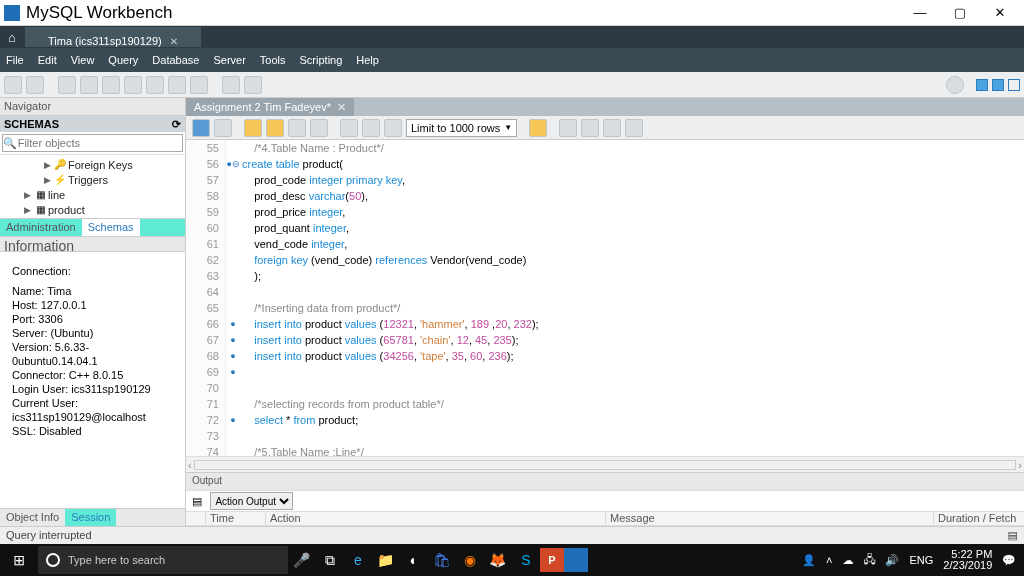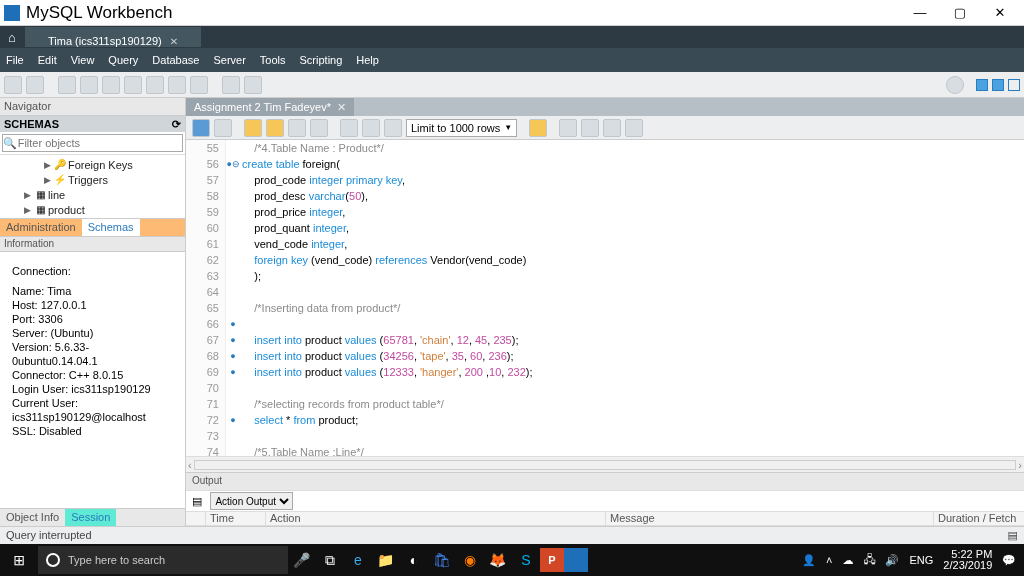--- a/index.html
+++ b/index.html
@@ -25,24 +25,24 @@
 .schemas-bar{height:16px;background:#d0d5da;font-weight:bold;font-size:10px;padding:1px 4px;display:flex;justify-content:space-between;align-items:center}
 .filter{padding:2px;border-bottom:1px solid #ddd}
 .filter .fw{display:flex;align-items:center;border:1px solid #aaa;height:18px}
 .filter .fw .mag{width:16px;text-align:center;color:#888}
 .filter input{border:none;outline:none;width:100%;font-size:11px}
 .tree{flex:1;overflow:auto;padding:2px 0;font-size:11px}
 .tree .row{display:flex;align-items:center;height:15px;padding-left:4px;white-space:nowrap}
 .tree .tw{display:inline-block;width:10px;color:#666;font-size:9px}
 .tree .ic{display:inline-block;width:14px;text-align:center;font-size:10px}
 .tree .lbl{color:#222}
-.sidebar-tabs{height:18px;background:#fdba74;display:flex;font-size:10px;border-top:1px solid #ccc}
+.sidebar-tabs{height:18px;background:#5eead4;display:flex;font-size:10px;border-top:1px solid #ccc}
 .sidebar-tabs .t{padding:2px 6px;color:#555}
 .sidebar-tabs .t.active{background:#fff;color:#2b7bbf}
-.info-head{height:16px;background:#e8e8e8;border-top:1px solid #ccc;border-bottom:1px solid #ccc;font-size:10px;padding:1px 4px;color:#555}
+.info-head{height:16px;background:#e8e8e8;border-top:1px solid #ccc;border-bottom:1px solid #ccc;font-size:14px;padding:1px 4px;color:#555}
 .info-body{padding:12px;font-size:11px;line-height:14px;flex-shrink:0}
 .info-body .k{color:#000}
 .sidebar-tabs2{height:18px;background:#e8e8e8;display:flex;font-size:10px;border-top:1px solid #ccc}
 .sidebar-tabs2 .t{padding:2px 6px;color:#555}
 .sidebar-tabs2 .t.active{background:#5eead4;color:#2b7bbf}
 .main{flex:1;display:flex;flex-direction:column;min-width:0}
 .editor-tab{height:18px;background:#b7bfc6;display:flex}
 .editor-tab .et{background:#9aa4ad;color:#fff;padding:2px 8px;font-size:10px;display:flex;align-items:center}
 .editor-tab .et .x{margin-left:6px;opacity:.8}
 .editor-toolbar{height:24px;background:#eceef0;border-bottom:1px solid #ccc;display:flex;align-items:center;padding:0 6px;gap:4px}
@@ -236,21 +236,21 @@
     </div>
     <div class="code" id="code">
         <div class="ln">
           <div class="gut">55</div>
           <div class="mk"></div>
           <div class="tx">    <span class="cm">/*4.Table Name : Product*/</span></div>
         </div>
         <div class="ln">
           <div class="gut">56</div>
           <div class="mk">●⊖</div>
-          <div class="tx"><span class="kw">create</span> <span class="kw">table</span> <span class="id">foreign(</span></div>
+          <div class="tx"><span class="kw">create</span> <span class="kw">table</span> <span class="id">product(</span></div>
         </div>
         <div class="ln">
           <div class="gut">57</div>
           <div class="mk"></div>
           <div class="tx">    <span class="id">prod_code</span> <span class="ty">integer</span> <span class="kw">primary key</span>,</div>
         </div>
         <div class="ln">
           <div class="gut">58</div>
           <div class="mk"></div>
           <div class="tx">    <span class="id">prod_desc</span> <span class="ty">varchar</span>(<span class="num">50</span>),</div>
@@ -286,35 +286,35 @@
           <div class="tx"></div>
         </div>
         <div class="ln">
           <div class="gut">65</div>
           <div class="mk"></div>
           <div class="tx">    <span class="cm">/*Inserting data from product*/</span></div>
         </div>
         <div class="ln">
           <div class="gut">66</div>
           <div class="mk">●</div>
+          <div class="tx">    <span class="kw">insert into</span> product <span class="kw">values</span> (<span class="num">12321</span>, <span class="str">'hammer'</span>, <span class="num">189</span> ,<span class="num">20</span>, <span class="num">232</span>);</div>
         </div>
         <div class="ln">
           <div class="gut">67</div>
           <div class="mk">●</div>
           <div class="tx">    <span class="kw">insert into</span> product <span class="kw">values</span> (<span class="num">65781</span>, <span class="str">'chain'</span>, <span class="num">12</span>, <span class="num">45</span>, <span class="num">235</span>);</div>
         </div>
         <div class="ln">
           <div class="gut">68</div>
           <div class="mk">●</div>
           <div class="tx">    <span class="kw">insert into</span> product <span class="kw">values</span> (<span class="num">34256</span>, <span class="str">'tape'</span>, <span class="num">35</span>, <span class="num">60</span>, <span class="num">236</span>);</div>
         </div>
         <div class="ln">
           <div class="gut">69</div>
           <div class="mk">●</div>
-          <div class="tx">    <span class="kw">insert into</span> product <span class="kw">values</span> (<span class="num">12333</span>, <span class="str">'hanger'</span>, <span class="num">200</span> ,<span class="num">10</span>, <span class="num">232</span>);</div>
         </div>
         <div class="ln">
           <div class="gut">70</div>
           <div class="mk"></div>
           <div class="tx"></div>
         </div>
         <div class="ln">
           <div class="gut">71</div>
           <div class="mk"></div>
           <div class="tx">    <span class="cm">/*selecting records from product table*/</span></div>

